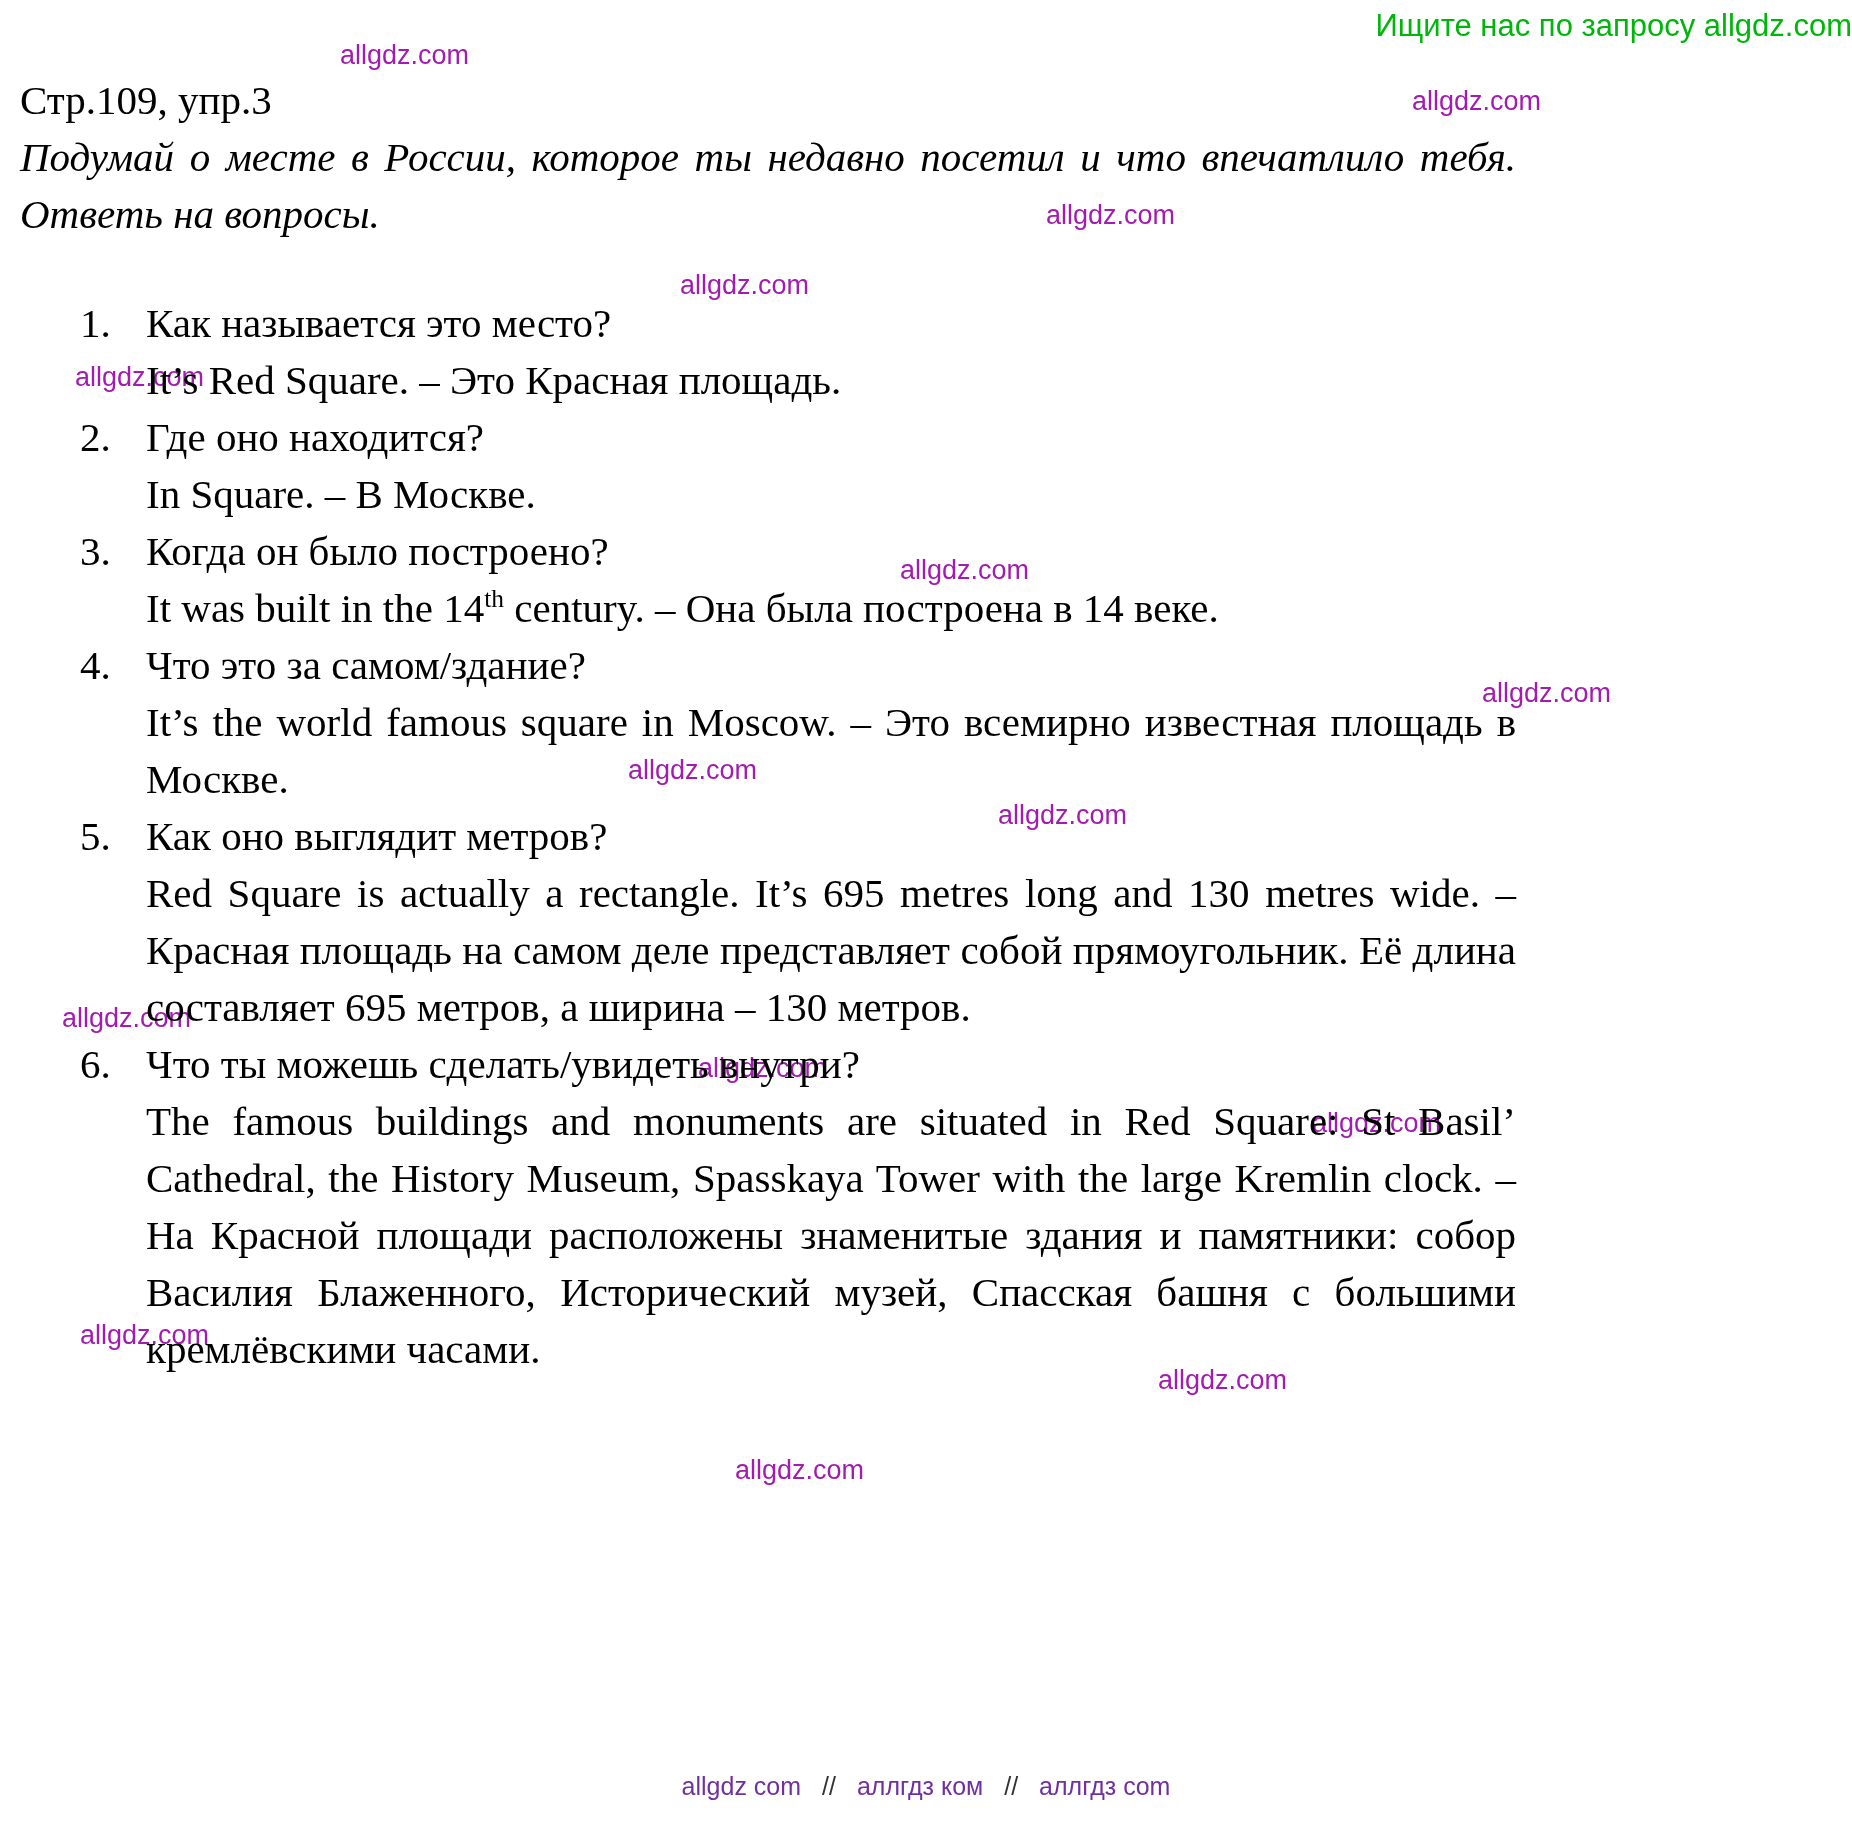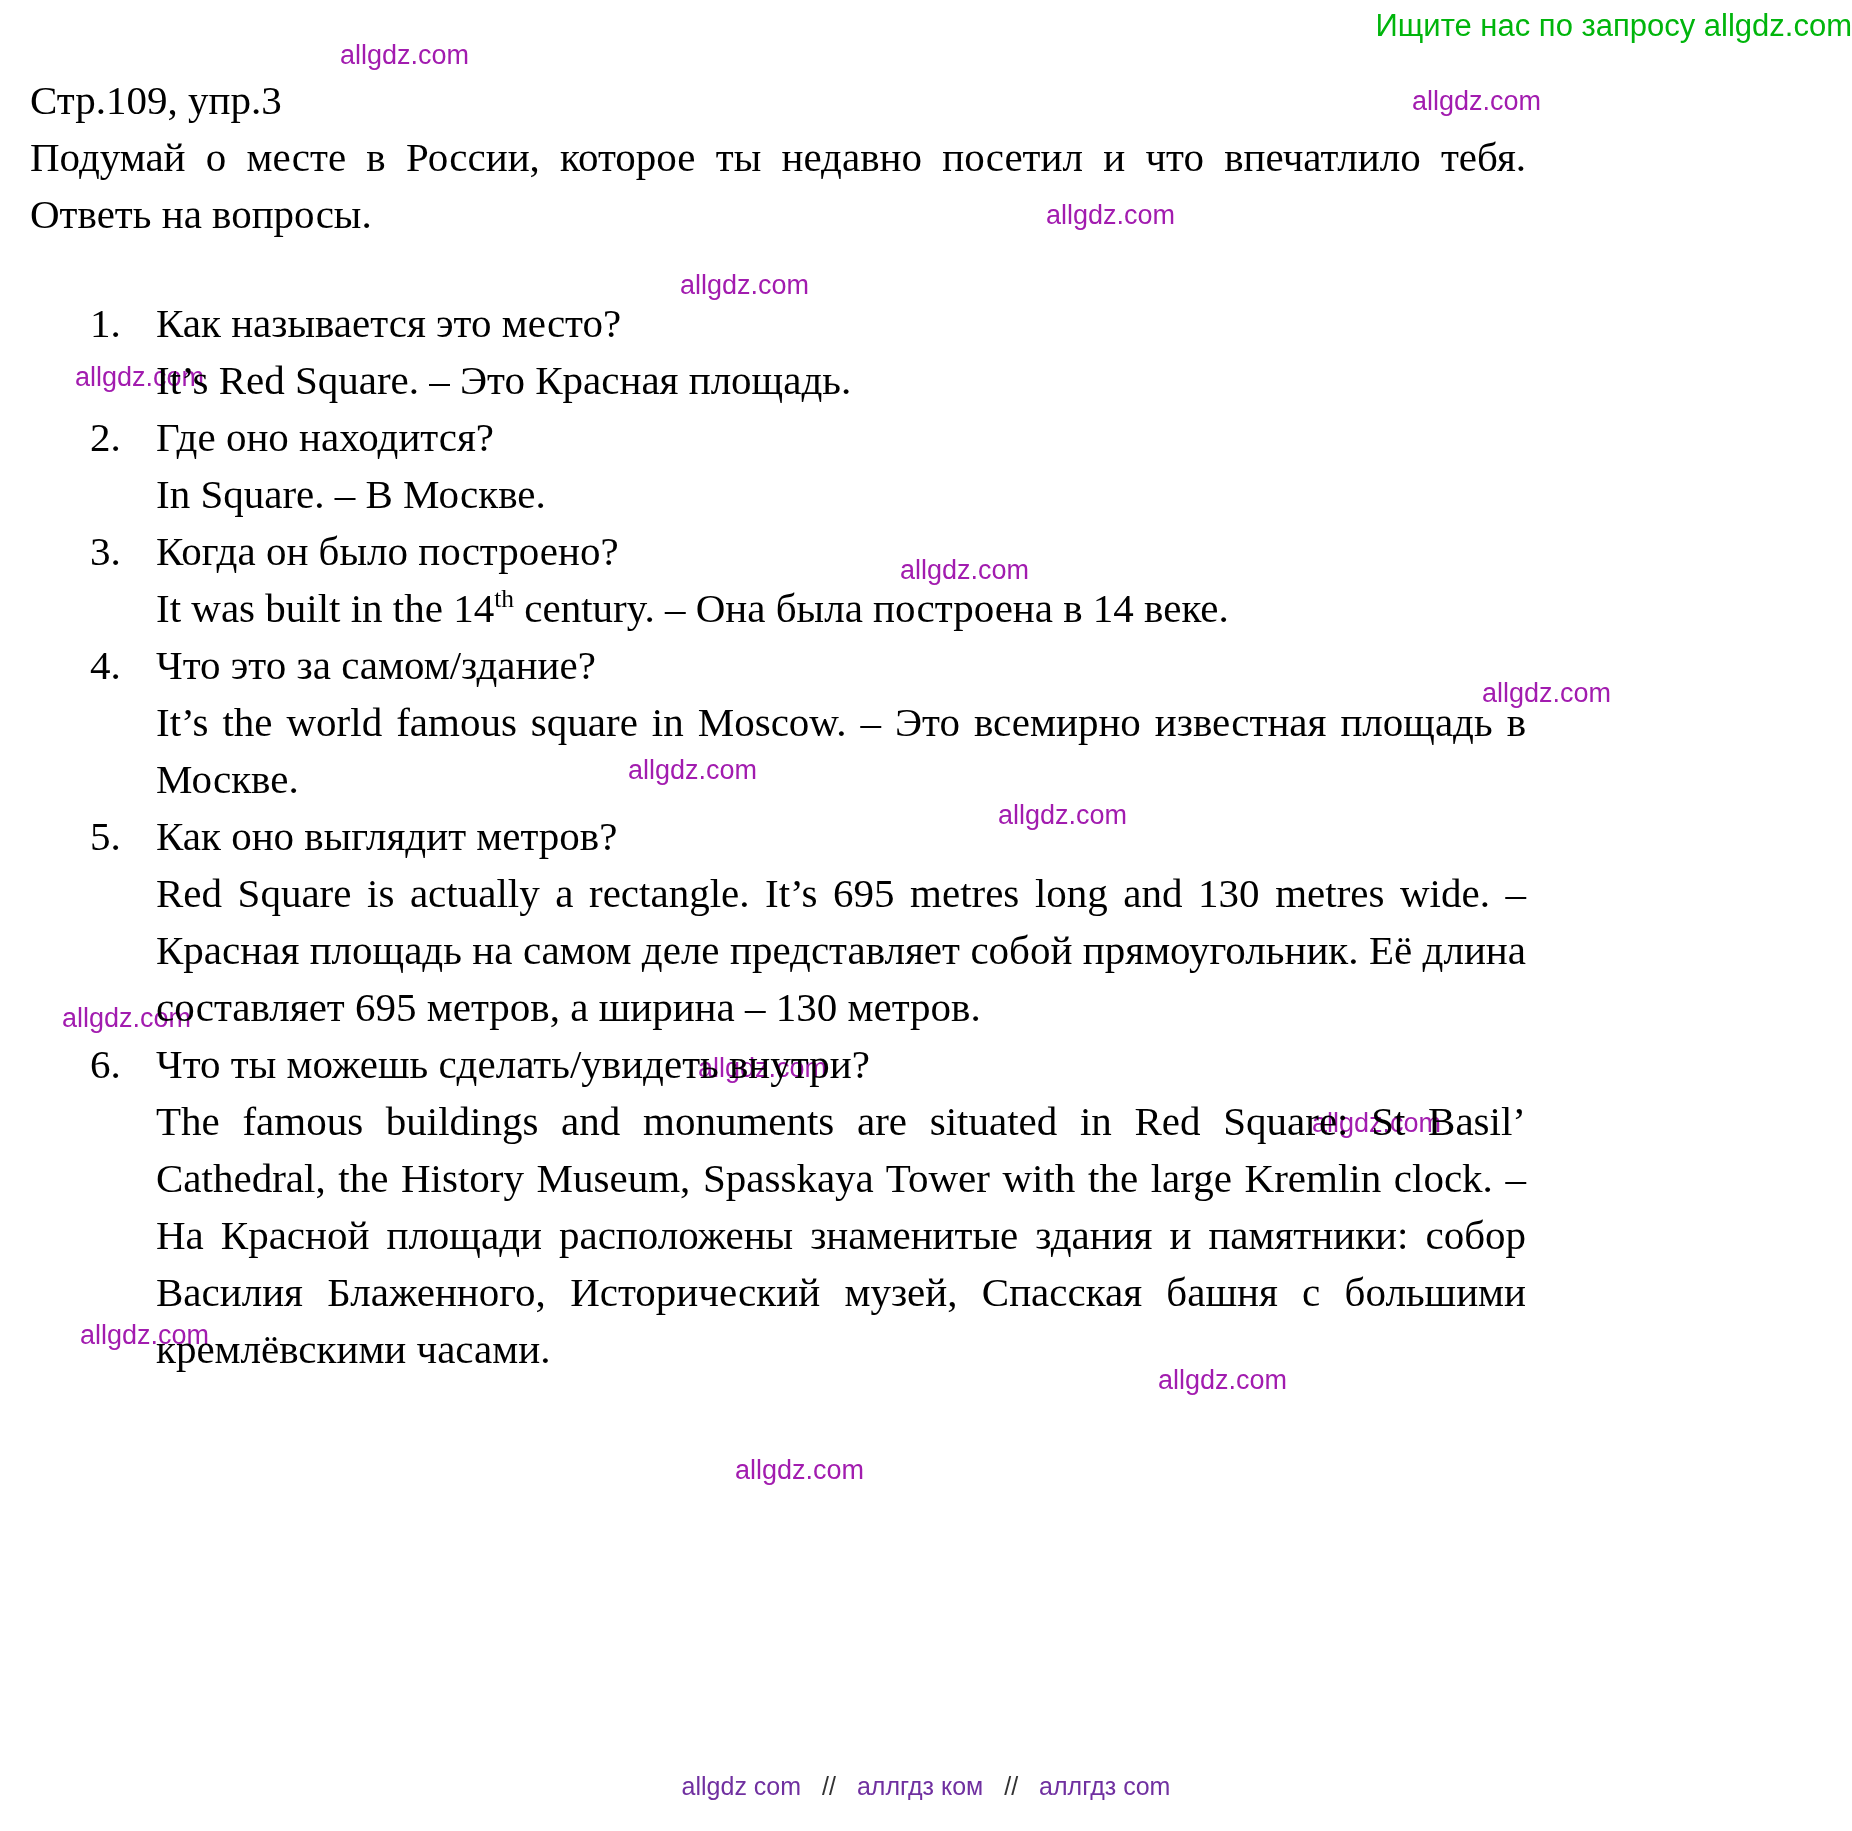--- a/index.html
+++ b/index.html
@@ -21,27 +21,27 @@
   }
   .wm {
     position: absolute;
     font-family: "Liberation Sans", sans-serif;
     font-size: 27px;
     color: #a21caf;
     white-space: nowrap;
   }
   .content {
     position: absolute;
-    left: 30px; top: 72px;
+    left: 20px; top: 72px;
     width: 1496px;
     font-size: 41px;
     line-height: 57px;
   }
   .doc-title { white-space: nowrap; }
-  .task { text-align: justify; }
+  .task { text-align: justify; font-style: italic; }
   .ex-list { margin-top: 52px; list-style: none; }
   .item { display: flex; }
   .num { flex: 0 0 126px; padding-left: 60px; }
   .item-body { flex: 1; min-width: 0; }
   .answer { text-align: justify; }
   sup { font-size: 0.62em; vertical-align: super; line-height: 0; }
   .footer {
     position: absolute;
     top: 1772px; left: 0; width: 100%;
     text-align: center;

